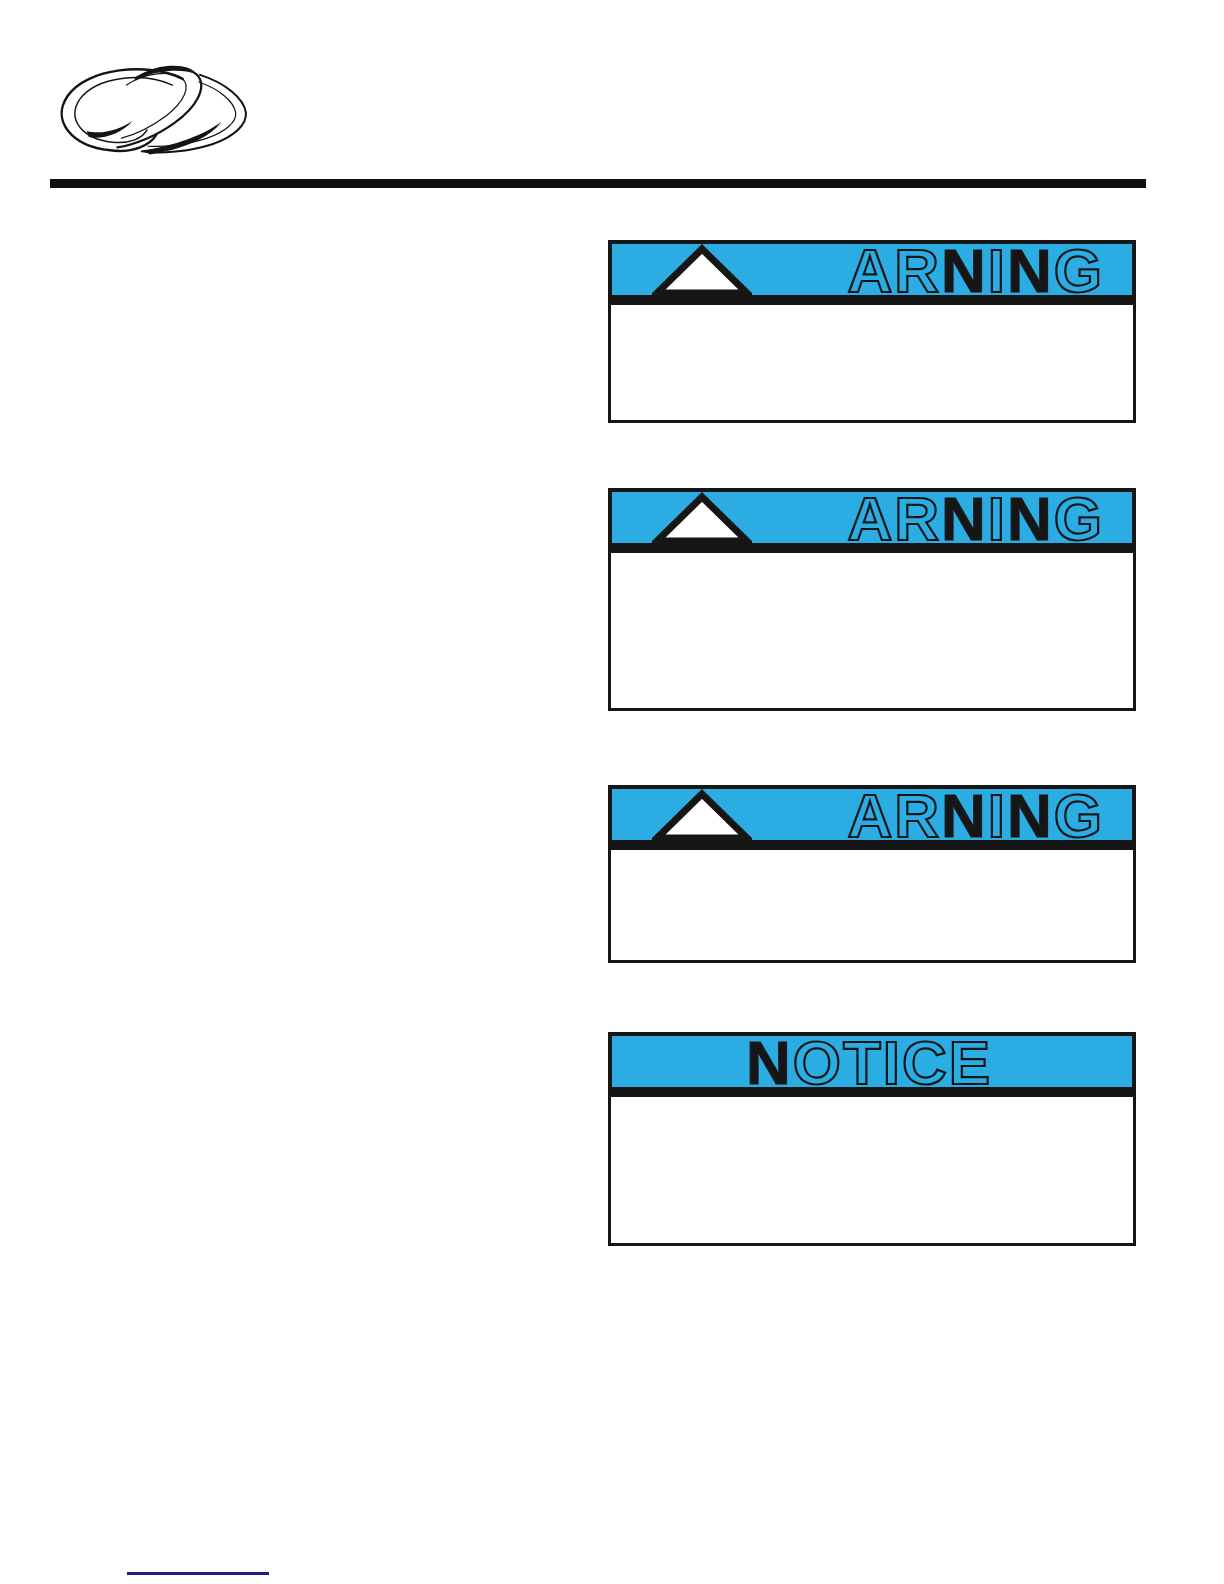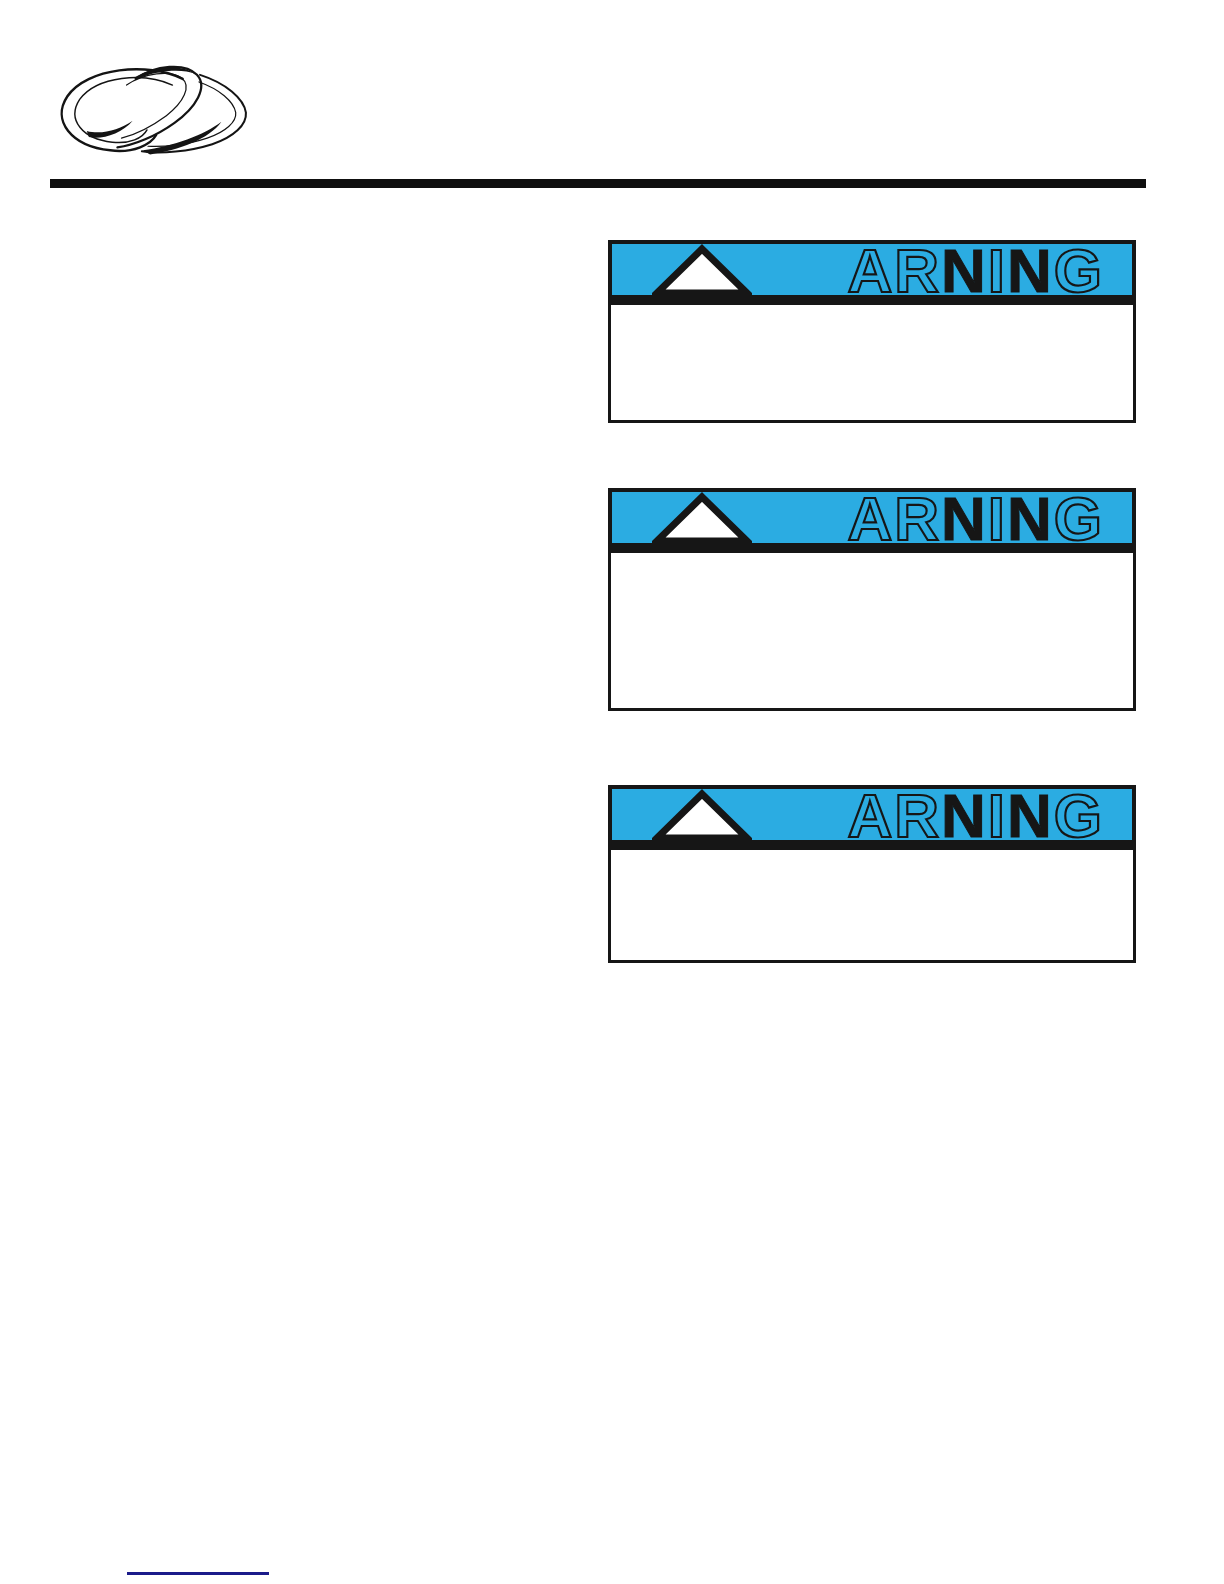--- a/index.html
+++ b/index.html
@@ -98,16 +98,26 @@
       </svg>
       <svg class="banner-text" viewBox="0 0 522 48" aria-hidden="true">
         <text x="496" y="44" text-anchor="end" font-size="62" letter-spacing="2">
           <tspan fill="none" stroke="#161616" stroke-width="2.2">AR</tspan><tspan fill="#161616" stroke="#161616" stroke-width="1">N</tspan><tspan fill="none" stroke="#161616" stroke-width="2.2">I</tspan><tspan fill="#161616" stroke="#161616" stroke-width="1">N</tspan><tspan fill="none" stroke="#161616" stroke-width="2.2">G</tspan>
         </text>
       </svg>
     </div>
     <div class="body-box"></div>
   </section>
 
+  <section class="callout c4">
+    <div class="banner">
+      <svg class="banner-text" viewBox="0 0 522 48" aria-hidden="true">
+        <text x="261" y="44" text-anchor="middle" font-size="62" letter-spacing="2">
+          <tspan fill="#161616" stroke="#161616" stroke-width="1">N</tspan><tspan fill="none" stroke="#161616" stroke-width="2.2">OTICE</tspan>
+        </text>
+      </svg>
+    </div>
+    <div class="body-box"></div>
+  </section>
 
   <div class="footer-line"></div>
 
 </div>
 
 </body></html>

